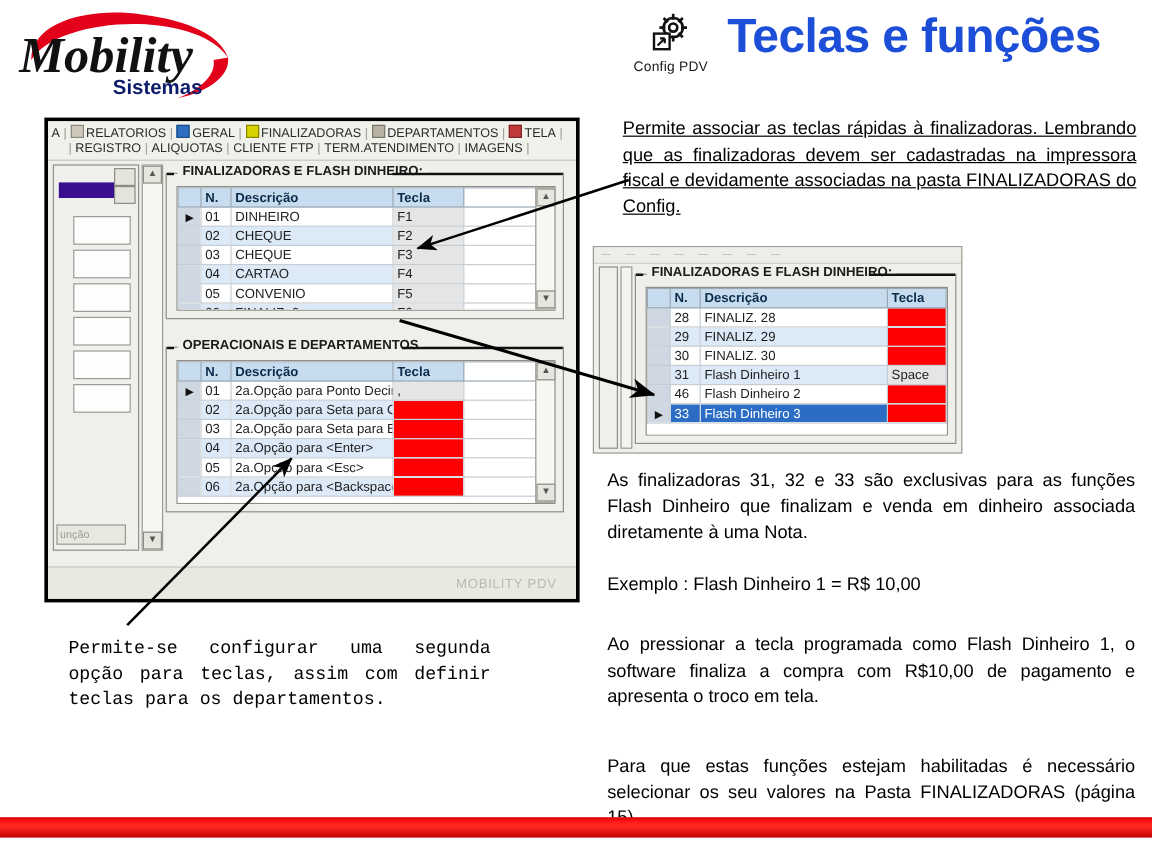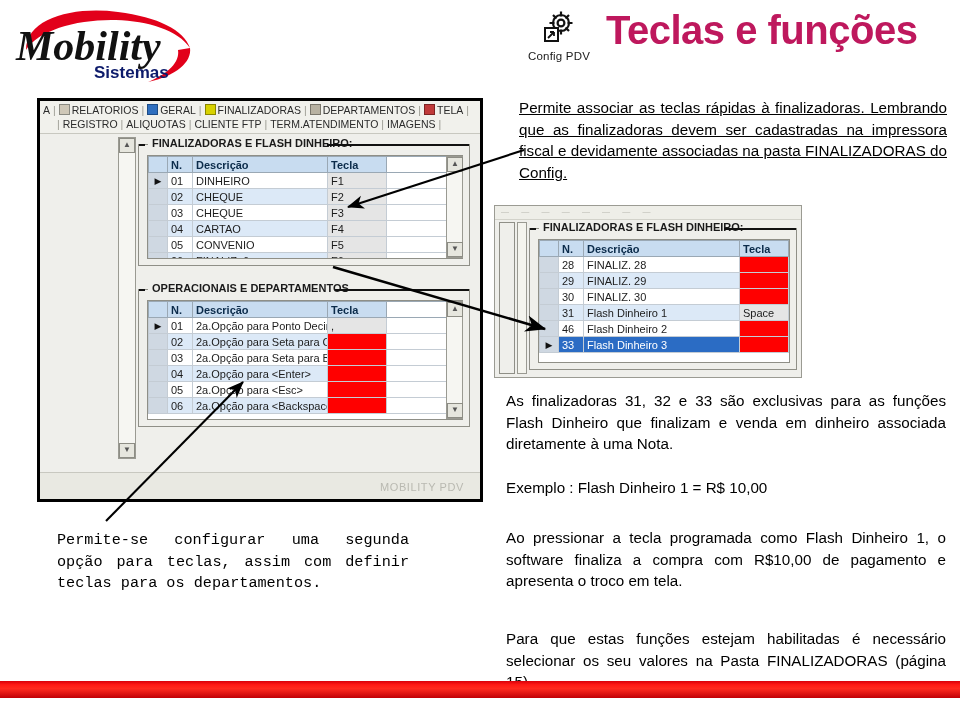--- a/index.html
+++ b/index.html
@@ -15,21 +15,21 @@
   .logo-wrap{position:absolute;left:8px;top:4px;width:200px;height:86px;text-align:center;}
   .logo-svg{display:block;}
 
   .cfg-icon{position:absolute;left:519px;top:8px;width:80px;height:58px;
             text-align:center;}
   .cfg-icon .glyph{display:block;height:38px;}
   .cfg-icon .cap{font-size:11.5px;color:#1a1a1a;letter-spacing:.2px;
                  font-family:"Liberation Sans", sans-serif;}
 
   .page-title{position:absolute;left:606px;top:8px;
-              font-size:40px;font-weight:bold;color:#be185d;
+              font-size:40px;font-weight:bold;color:#1d4ed8;
               letter-spacing:-.5px;white-space:nowrap;}
 
   
   .para{position:absolute;font-size:15.2px;line-height:21.5px;color:#000;
         text-align:justify;}
   .para.noj{text-align:left;}
 
   #p-top{left:519px;top:97px;width:428px;text-decoration:underline;}
   #p-mid{left:506px;top:390px;width:440px;}
   #p-ex {left:506px;top:477px;width:440px;}
@@ -162,20 +162,32 @@
 
   <div class="tabbar">
     <div class="tabrow r1">
       <span>A</span><span class="sep">|</span><span class="ti c1"></span><span>RELATORIOS</span><span class="sep">|</span><span class="ti c2"></span><span>GERAL</span><span class="sep">|</span><span class="ti c3"></span><span>FINALIZADORAS</span><span class="sep">|</span><span class="ti c4"></span><span>DEPARTAMENTOS</span><span class="sep">|</span><span class="ti c5"></span><span>TELA</span><span class="sep">|</span>
     </div>
     <div class="tabrow r2">
       <span class="sep">|</span><span>REGISTRO</span><span class="sep">|</span><span>ALIQUOTAS</span><span class="sep">|</span><span>CLIENTE FTP</span><span class="sep">|</span><span>TERM.ATENDIMENTO</span><span class="sep">|</span><span>IMAGENS</span><span class="sep">|</span>
     </div>
   </div>
 
+  <div class="pnlLeft">
+    <div class="swatch"></div>
+    <div class="fld" style="top:42px"></div>
+    <div class="fld" style="top:70px"></div>
+    <div class="fld" style="top:98px"></div>
+    <div class="fld" style="top:126px"></div>
+    <div class="fld" style="top:154px"></div>
+    <div class="fld" style="top:182px"></div>
+    <div class="upbtn"></div>
+    <div class="dnbtn"></div>
+    <div class="btm">unção</div>
+  </div>
 
   <div class="vsb" style="left:78px;top:36px;height:320px;">
     <div class="ar up">▲</div>
     <div class="ar dn">▼</div>
   </div>
 
   <div class="grp" style="left:98px;top:43px;width:330px;height:120px;">
     <div class="gline" style="left:0;width:6px;"></div>
     <div class="gtitle">FINALIZADORAS E FLASH DINHEIRO:</div>
     <div class="gline" style="left:188px;right:0;width:142px;"></div>

